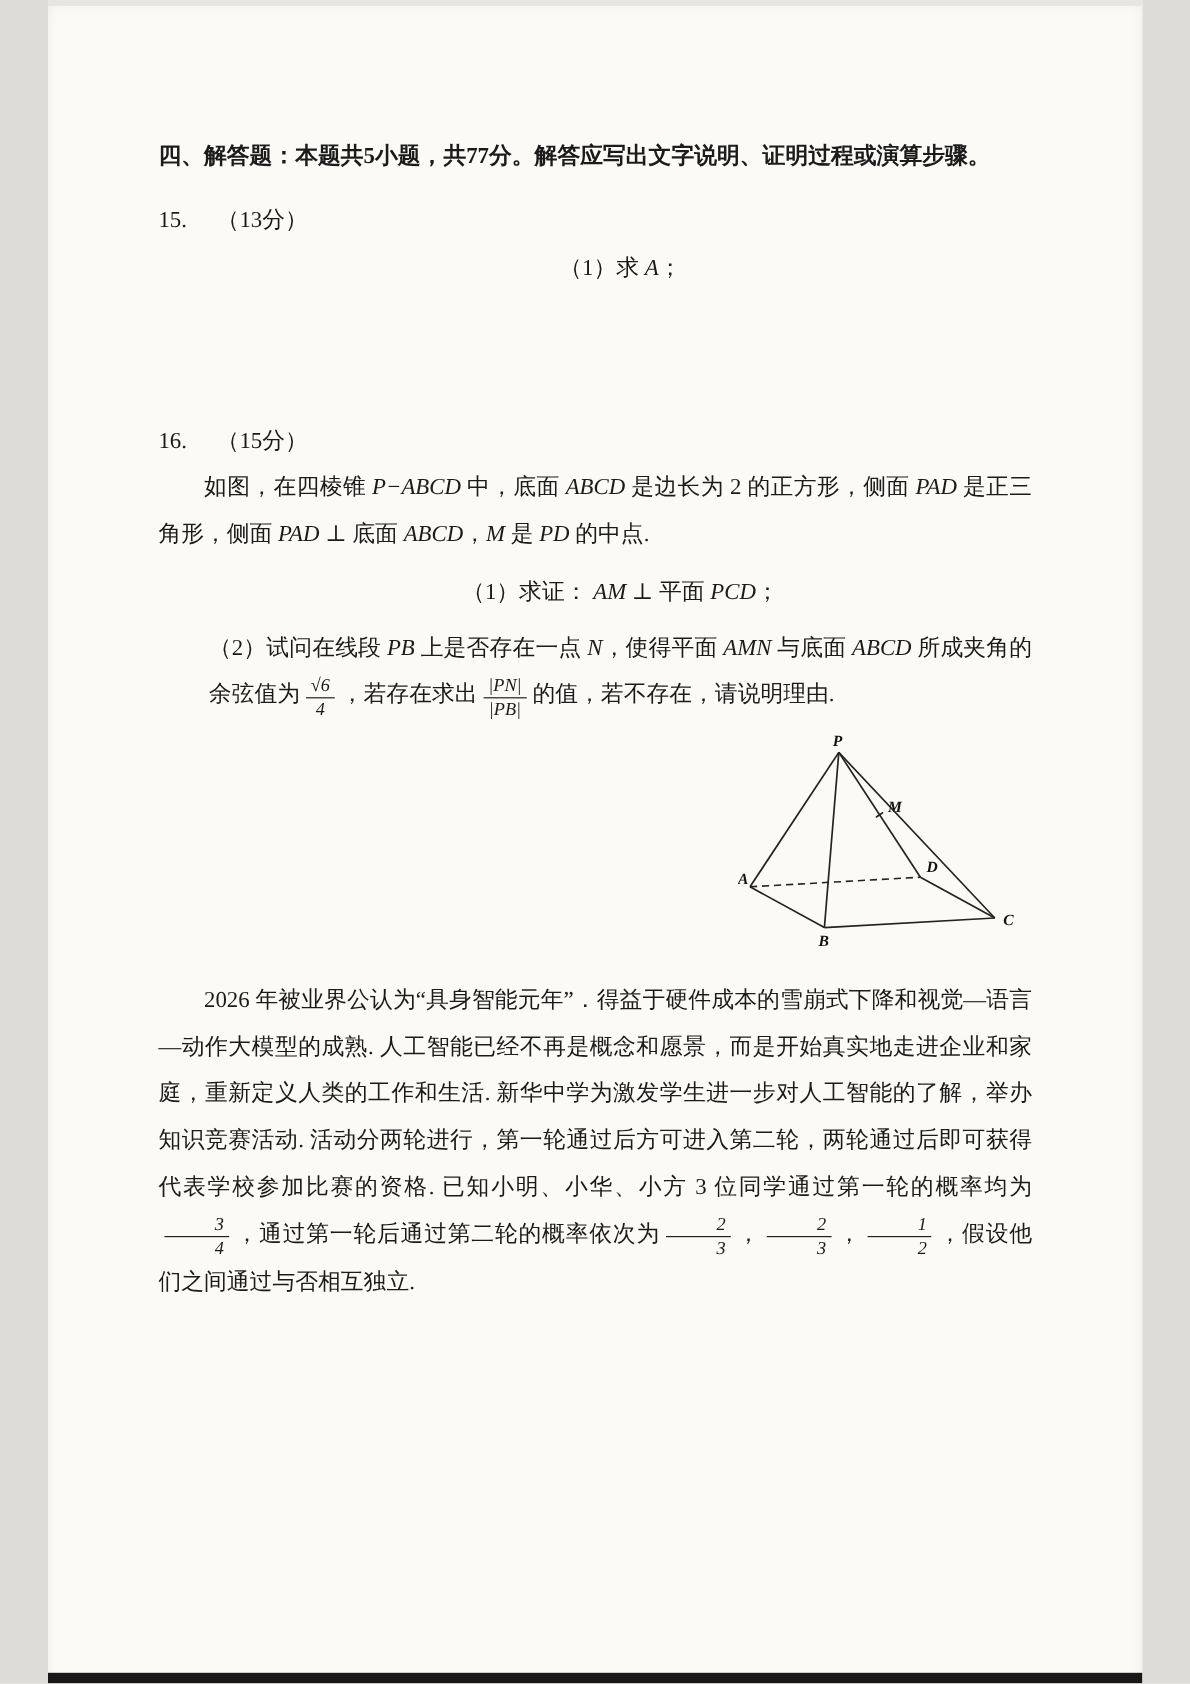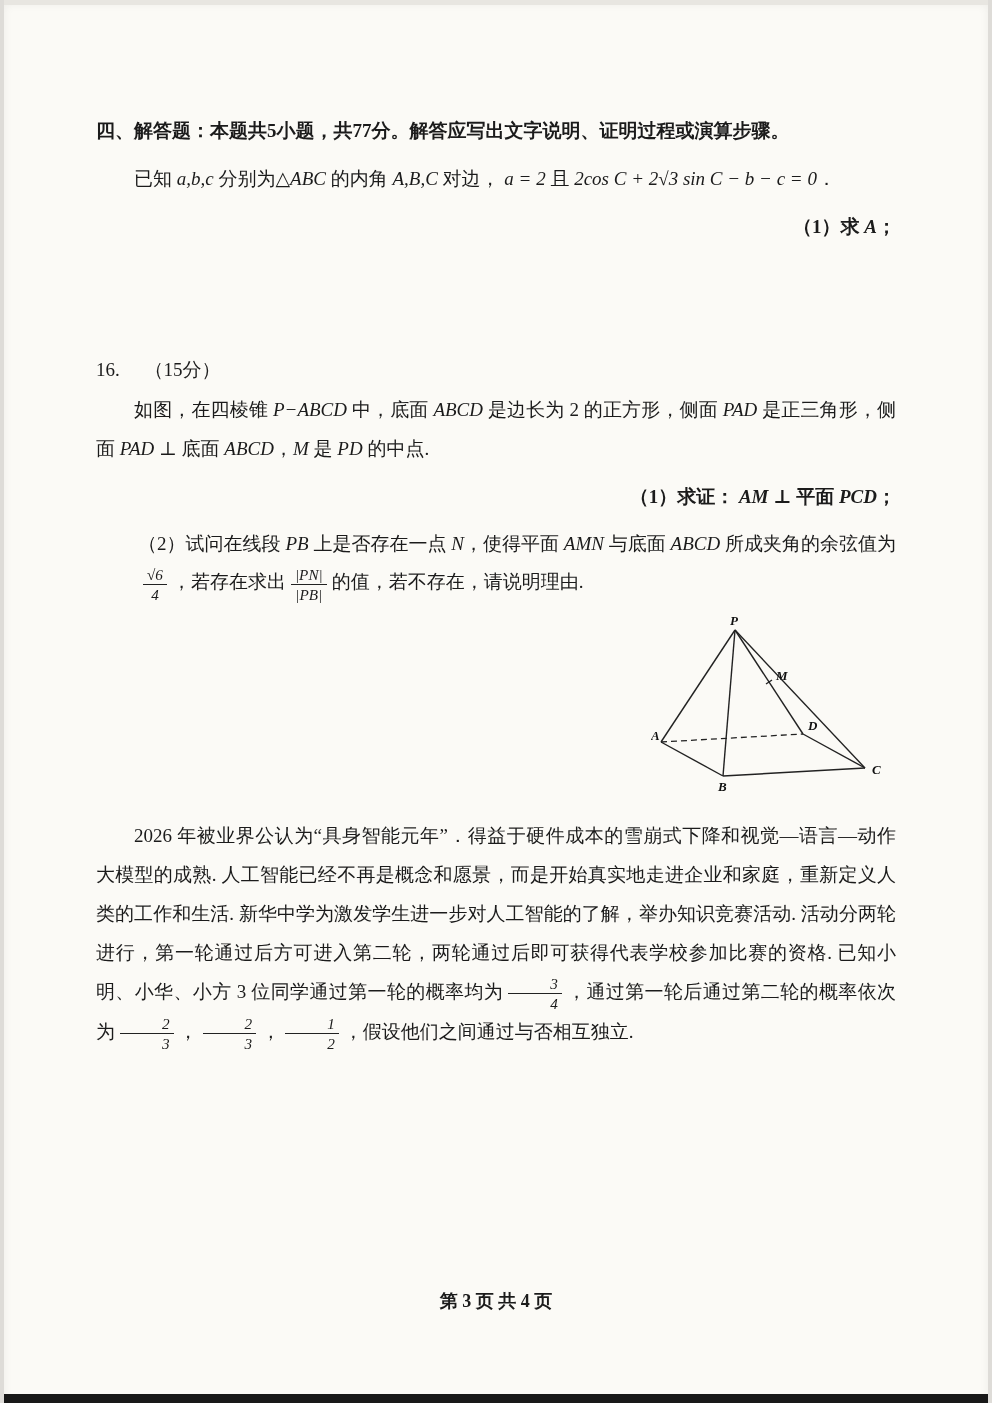--- a/index.html
+++ b/index.html
@@ -1,32 +1,32 @@
 <!DOCTYPE html>
 <html><head>
 <meta charset="utf-8">
 <style>
   html,body{margin:0;padding:0;background:#dedcd8;}
   .page{
     position:relative;
-    width:984px;height:1403px;
+    width:912px;height:1403px;
     margin:0 auto;
     background:#fbfaf6;
     font-family:"Liberation Serif","DejaVu Serif",serif;
     color:#1b1b1b;
     overflow:hidden;
     box-shadow:inset 0 4px 10px rgba(0,0,0,0.06);
   }
   .content{padding:116px 92px 0 92px;font-size:19px;}
   .hdr{font-weight:bold;margin:0 0 14px 0;line-height:1.6;}
   .pnum{margin:24px 0 4px 0;}
   .pnum .score{margin-left:20px;}
   .para{margin:8px 0;line-height:2.05;text-align:justify;}
   .indent{text-indent:2em;}
-  .sub{margin:10px 0 10px 42px;line-height:1.9;text-align:right;font-weight:bold;}
+  .sub{margin:10px 0 10px 42px;line-height:1.9;text-align:center;}
   .sub2{margin:10px 0 6px 42px;line-height:2.0;text-align:justify;}
   .mi{font-style:italic;}
   .tx{font-style:normal;}
   .frac{
     display:inline-block;
     text-align:center;
     vertical-align:-0.75em;
     font-size:0.8em;
     line-height:1.25;
     margin:0 5px;
@@ -52,21 +52,24 @@
 <body>
 
 <div class="page">
   <div class="scan-top"></div>
 
   <div class="content">
 
     <p class="hdr">四、解答题：本题共5小题，共77分。解答应写出文字说明、证明过程或演算步骤。</p>
 
     <div>
-      <p class="para indent"><span class="tx">已知 </span><span class="mi">a,b,c</span><span class="tx"> 分别为△</span><span class="mi">ABC</span><span class="tx"> 的内角 </span><span class="mi">A,B,C</span><span class="tx"> 对边， </span><span class="mi">a = 2</span><span class="tx"> 且 </span><span class="mi">2cos C + 2√3 sin C − b − c = 0</span><span class="tx">．</span></p>
+      <p class="pnum">
+        <span>15.</span>
+        <span class="score">（13分）</span>
+      </p>
       <p class="sub"><span class="tx">（1）求 </span><span class="mi">A</span><span class="tx">；</span></p>
     </div>
 
     <div class="prob16">
       <p class="pnum">
         <span>16.</span>
         <span class="score">（15分）</span>
       </p>
       <p class="para indent"><span class="tx">如图，在四棱锥 </span><span class="mi">P−ABCD</span><span class="tx"> 中，底面 </span><span class="mi">ABCD</span><span class="tx"> 是边长为 2 的正方形，侧面 </span><span class="mi">PAD</span><span class="tx"> 是正三角形，侧面 </span><span class="mi">PAD</span><span class="tx"> ⊥ 底面 </span><span class="mi">ABCD</span><span class="tx">，</span><span class="mi">M</span><span class="tx"> 是 </span><span class="mi">PD</span><span class="tx"> 的中点.</span></p>
       <p class="sub"><span class="tx">（1）求证： </span><span class="mi">AM</span><span class="tx"> ⊥ 平面 </span><span class="mi">PCD</span><span class="tx">；</span></p>
@@ -96,15 +99,14 @@
         </svg>
       </div>
     </div>
 
     <div class="prob17">
       <p class="para indent"><span class="tx">2026 年被业界公认为“具身智能元年”．得益于硬件成本的雪崩式下降和视觉—语言—动作大模型的成熟. 人工智能已经不再是概念和愿景，而是开始真实地走进企业和家庭，重新定义人类的工作和生活. 新华中学为激发学生进一步对人工智能的了解，举办知识竞赛活动. 活动分两轮进行，第一轮通过后方可进入第二轮，两轮通过后即可获得代表学校参加比赛的资格. 已知小明、小华、小方 3 位同学通过第一轮的概率均为</span><span class="frac"><span class="fnum">3</span><span class="fden">4</span></span><span class="tx">，通过第一轮后通过第二轮的概率依次为</span><span class="frac"><span class="fnum">2</span><span class="fden">3</span></span><span class="tx">，</span><span class="frac"><span class="fnum">2</span><span class="fden">3</span></span><span class="tx">，</span><span class="frac"><span class="fnum">1</span><span class="fden">2</span></span><span class="tx">，假设他们之间通过与否相互独立.</span></p>
     </div>
 
   </div>
 
-  <p class="footer">第 3 页 共 4 页</p>
   <div class="scan-strip"></div>
 </div>
 
 </body></html>

